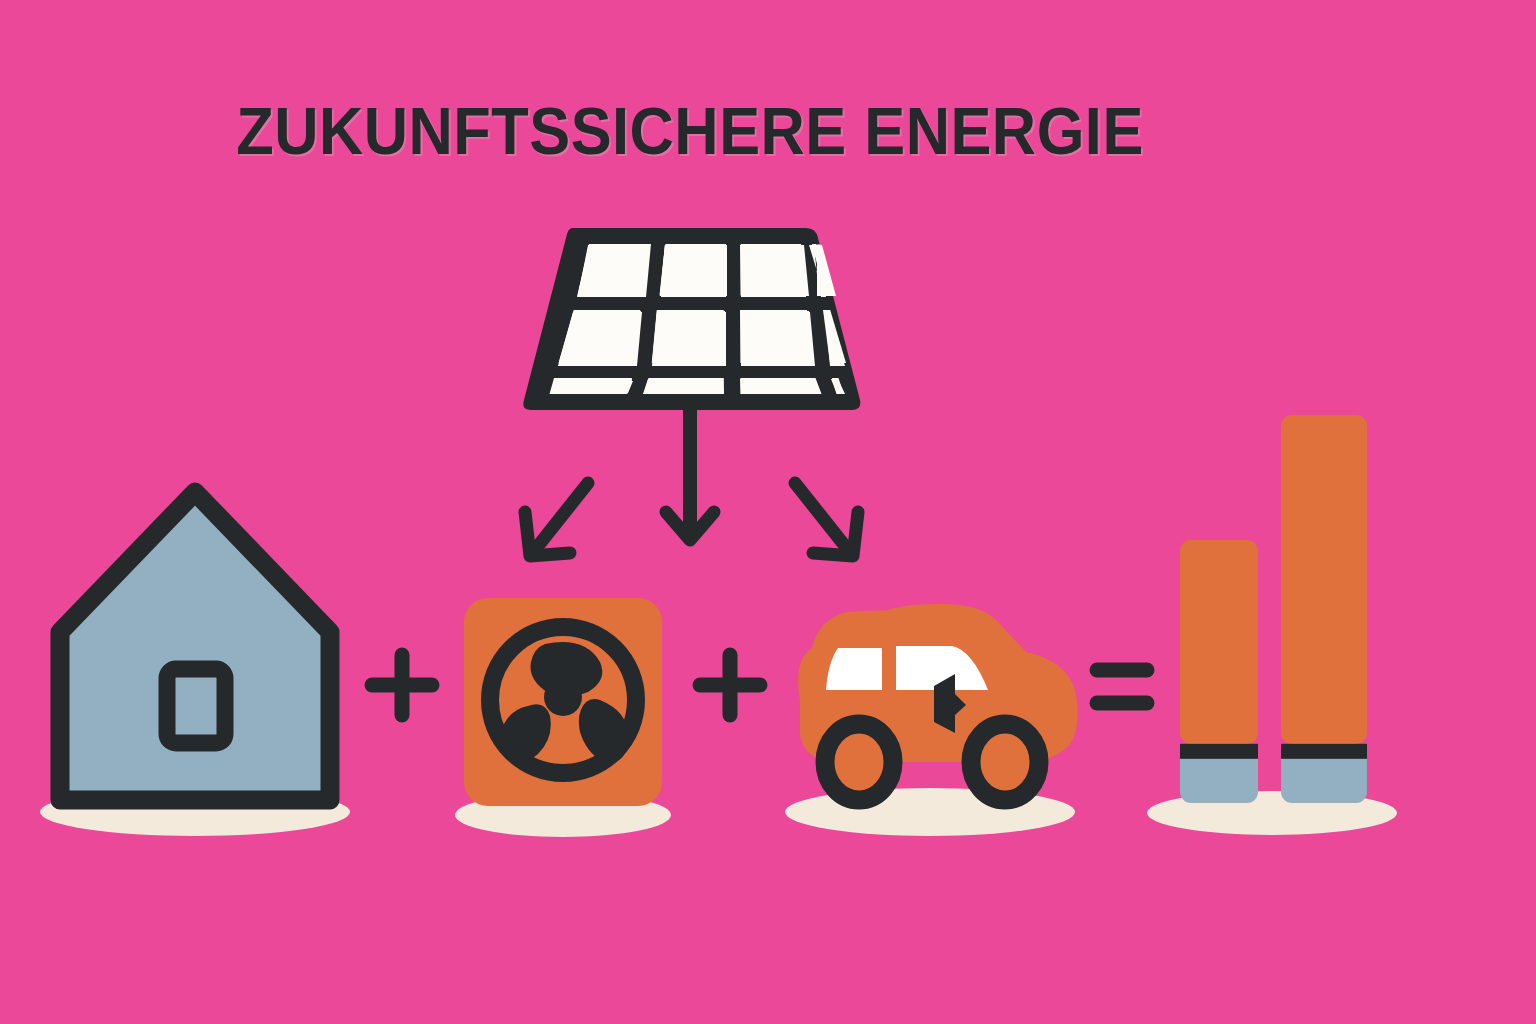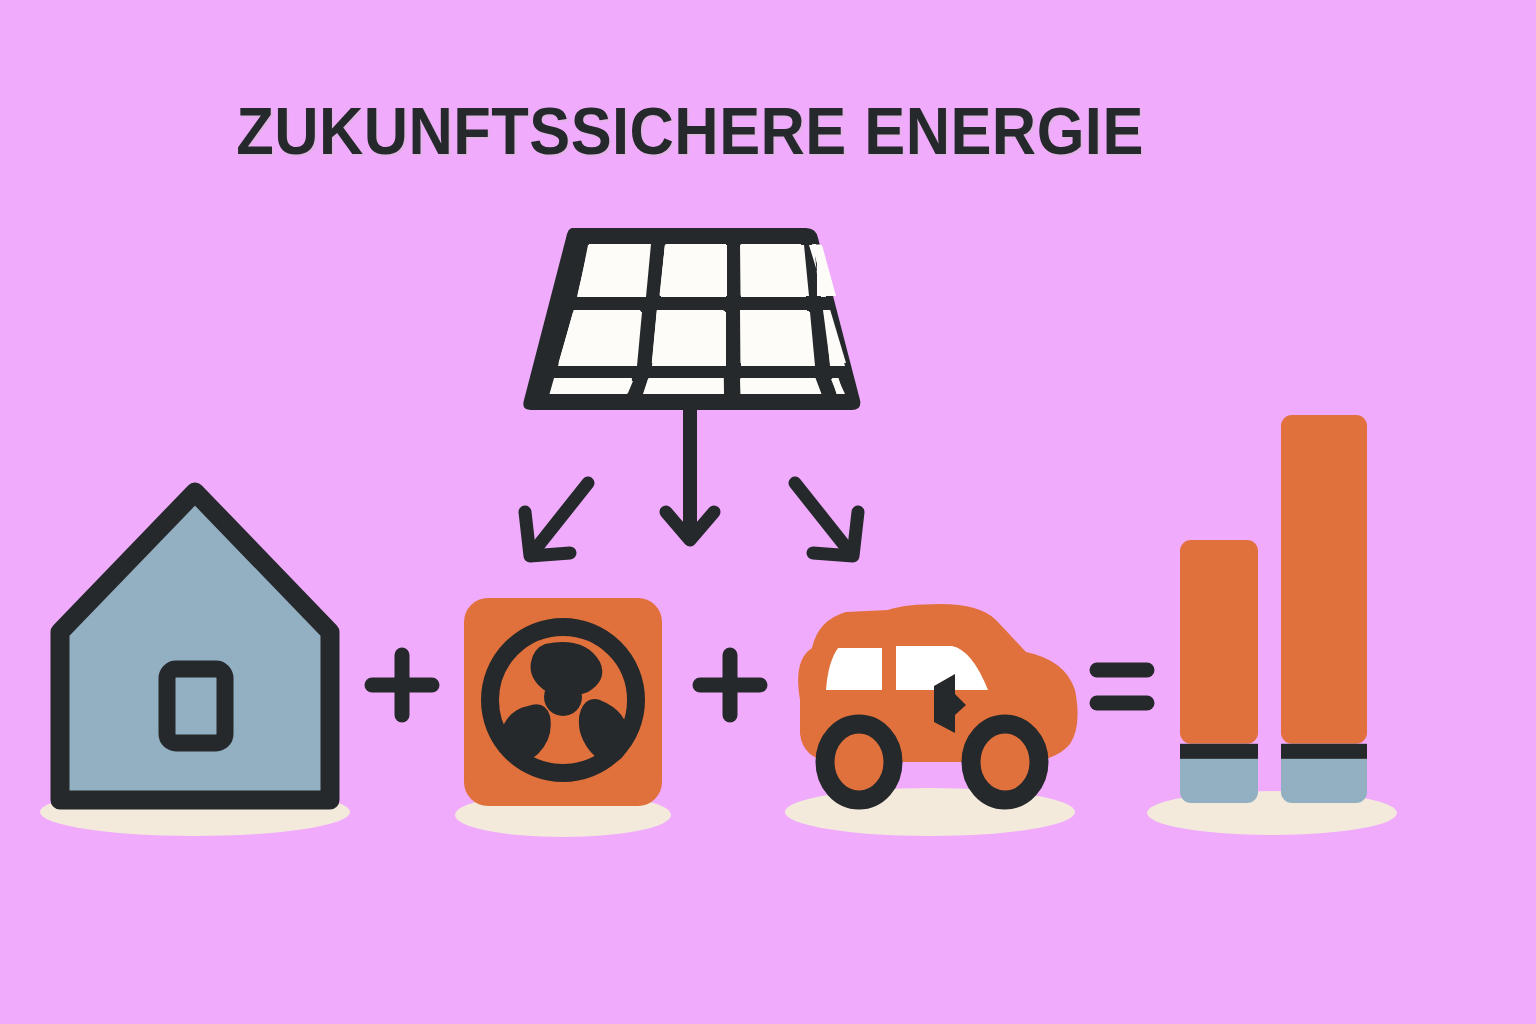--- a/index.html
+++ b/index.html
@@ -39,21 +39,21 @@
     position: absolute;
     left: 0;
     top: 0;
     width: 1536px;
     height: 1024px;
   }
 </style>
 </head>
 <body>
 
-<div id="canvas" style="background: #f0abfc;">
+<div id="canvas" style="background: #ec4899;">
 
   <div id="title" style="color: rgb(38, 41, 43);">ZUKUNFTSSICHERE ENERGIE</div>
 
   <svg class="stage-svg" viewBox="0 0 1536 1024">
 
     <g>
       <ellipse cx="195" cy="812" rx="155" ry="24" fill="#F3EADC"></ellipse>
       <ellipse cx="563" cy="815" rx="108" ry="22" fill="#F3EADC"></ellipse>
       <ellipse cx="930" cy="812" rx="145" ry="24" fill="#F3EADC"></ellipse>
       <ellipse cx="1272" cy="813" rx="125" ry="22" fill="#F3EADC"></ellipse>

